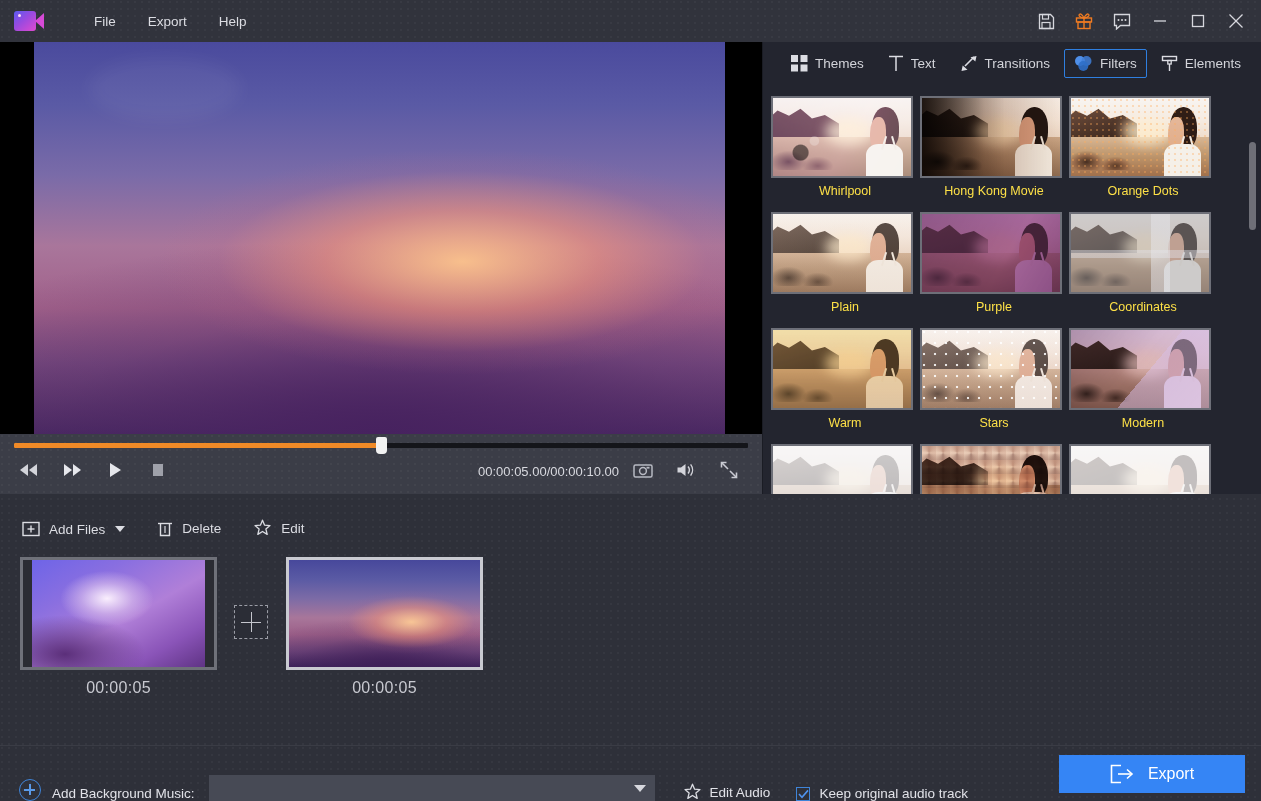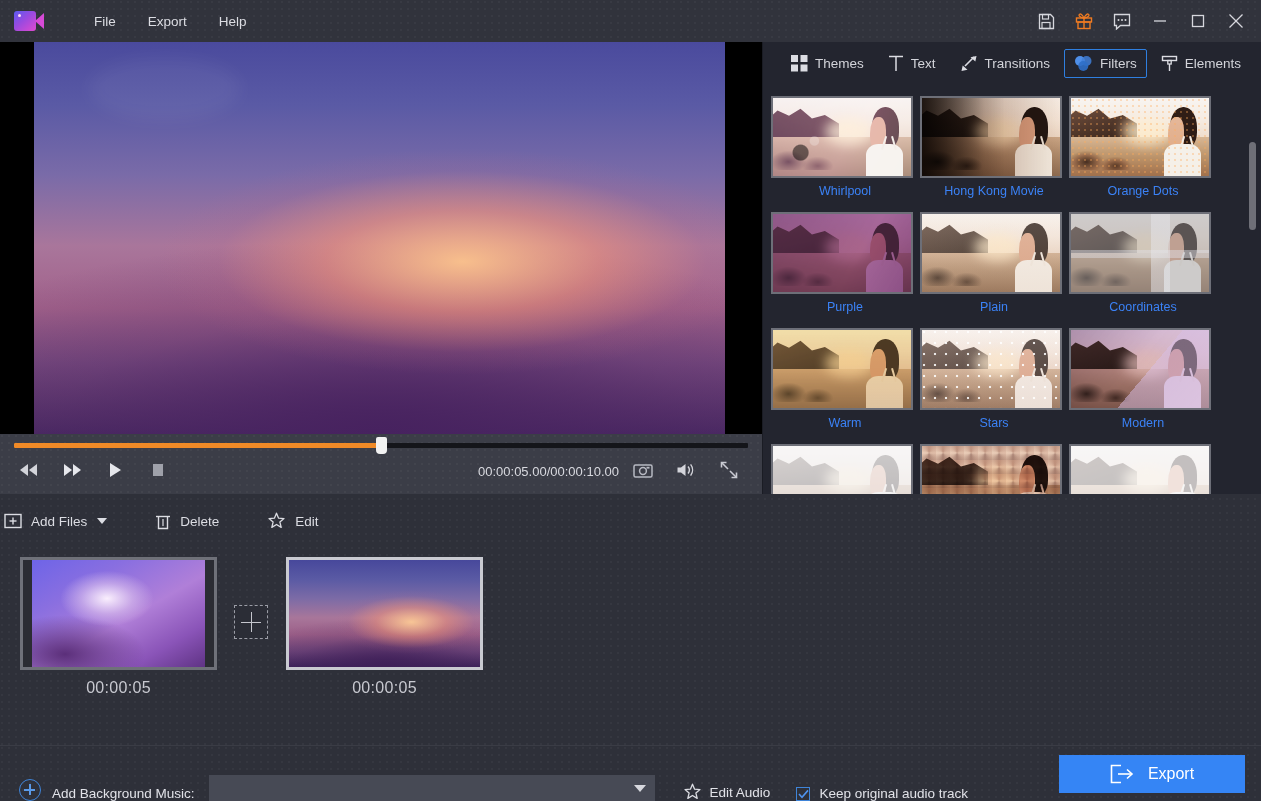--- a/index.html
+++ b/index.html
@@ -112,21 +112,21 @@
   }
   .grid {
     display: grid; grid-template-columns: repeat(3, 148px); gap: 14px 1px;
     padding: 10px 0 0 8px;
   }
   .fcell { width: 148px; }
   .fthumb {
     width: 142px; height: 82px; border: 2px solid #6d6f78; position: relative; overflow: hidden;
     cursor: default;
   }
-  .fname { text-align: center; color: #3b82f6; font-size: 12.5px; margin-top: 6px; }
+  .fname { text-align: center; color: #fde047; font-size: 12.5px; margin-top: 6px; }
 
   
   .scene { position: absolute; inset: 0; }
   .scene .sky { position: absolute; left:0; right:0; top:0; height: 52%;
     background: linear-gradient(180deg,#f5f0ec 0%, #f2e6dc 55%, #e9d6c6 100%); }
   .scene .hill { position: absolute; left:-4%; top:6%; width: 52%; height: 56%;
     background: linear-gradient(160deg,#5a4236 0%, #3a2a22 60%, #241912 100%);
     clip-path: polygon(0% 100%, 0% 38%, 14% 18%, 30% 30%, 46% 14%, 62% 36%, 80% 28%, 100% 48%, 100% 100%); }
   .scene .ground { position: absolute; left:0; right:0; bottom:0; height: 50%;
     background: linear-gradient(180deg,#caa88a 0%, #b08e70 40%, #8d6c52 100%); }
@@ -154,21 +154,21 @@
     background: transparent;
   }
   .pscroll-thumb {
     position: absolute; top: 44px; left: 0; width: 7px; height: 88px;
     background: #6e6f77; border-radius: 4px; cursor: default;
   }
 
   
   .toolbar {
     position: absolute; left: 0; top: 502px; width: 1261px; height: 38px;
-    display: flex; align-items: center; gap: 40px;
+    display: flex; align-items: flex-end; padding-left: 18px; gap: 24px;
   }
   .tbtn { display: flex; align-items: center; gap: 9px; color: #dcdde3; font-size: 13.5px; cursor: default; padding: 3px 4px; }
   .caret { width: 0; height: 0; border-left: 5px solid transparent; border-right: 5px solid transparent; border-top: 6px solid #dcdde3; margin-left: 1px; }
 
   
   .story { position: absolute; left: 0; top: 545px; width: 1261px; height: 200px; }
   .clip { position: absolute; }
   .clip .frame { border: 3px solid #6f7179; position: relative; overflow: hidden; }
   .clip.selected .frame { border-color: #c9cad1; }
   .clip .dur { text-align: center; color: #c8c9d0; font-size: 16px; margin-top: 9px; letter-spacing: .3px; }
@@ -478,44 +478,44 @@
                 <div class="rocks"></div>
                 <div class="glow"></div>
                 <div class="person">
                   <div class="hair"></div>
                   <div class="skin"></div>
                   <div class="dress"></div>
                   <div class="strapA"></div>
                   <div class="strapB"></div>
                 </div>
               </div>
+              <div class="ov" style="background:linear-gradient(180deg,rgba(255,245,235,.25),rgba(220,180,150,.2))"></div>
+            </div>
+            <div class="fname">Plain</div>
+          </div>
+          <div class="fcell">
+            <div class="fthumb">
+              <div class="scene">
+                <div class="sky"></div>
+                <div class="hill"></div>
+                <div class="ground"></div>
+                <div class="rocks"></div>
+                <div class="glow"></div>
+                <div class="person">
+                  <div class="hair"></div>
+                  <div class="skin"></div>
+                  <div class="dress"></div>
+                  <div class="strapA"></div>
+                  <div class="strapB"></div>
+                </div>
+              </div>
               <div class="ov" style="background:linear-gradient(120deg,rgba(120,60,120,.8),rgba(160,80,150,.75) 60%,rgba(110,40,110,.8));mix-blend-mode:multiply"></div>
               <div class="ov" style="background:rgba(150,80,140,.35)"></div>
             </div>
             <div class="fname">Purple</div>
-          </div>
-          <div class="fcell">
-            <div class="fthumb">
-              <div class="scene">
-                <div class="sky"></div>
-                <div class="hill"></div>
-                <div class="ground"></div>
-                <div class="rocks"></div>
-                <div class="glow"></div>
-                <div class="person">
-                  <div class="hair"></div>
-                  <div class="skin"></div>
-                  <div class="dress"></div>
-                  <div class="strapA"></div>
-                  <div class="strapB"></div>
-                </div>
-              </div>
-              <div class="ov" style="background:linear-gradient(180deg,rgba(255,245,235,.25),rgba(220,180,150,.2))"></div>
-            </div>
-            <div class="fname">Plain</div>
           </div>
           <div class="fcell">
             <div class="fthumb">
               <div class="scene">
                 <div class="sky"></div>
                 <div class="hill"></div>
                 <div class="ground"></div>
                 <div class="rocks"></div>
                 <div class="glow"></div>
                 <div class="person">

